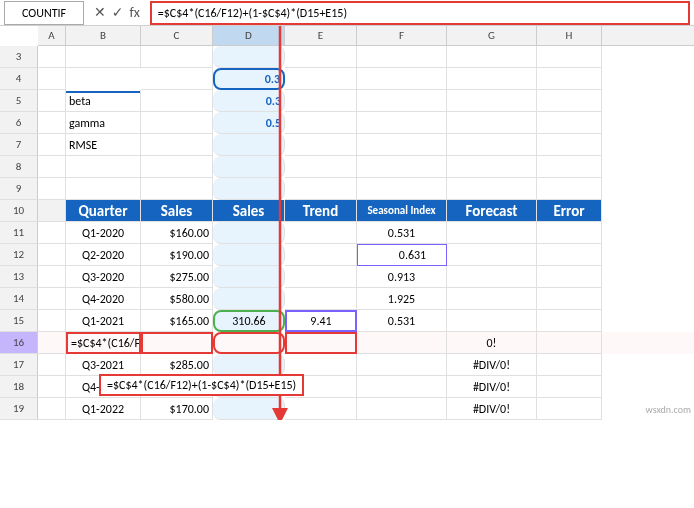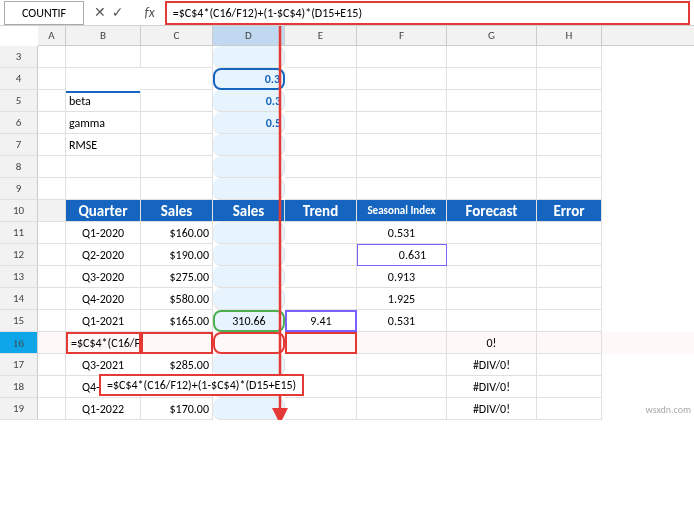--- a/index.html
+++ b/index.html
@@ -13,21 +13,21 @@
     .col-headers { display: flex; height: 20px; background: #f2f2f2; border-bottom: 1px solid #ccc; margin-left: 38px; }
     .col-header { display: flex; align-items: center; justify-content: center; font-size: 11px; color: #444; border-right: 1px solid #ccc; font-weight: normal; }
     .row { display: flex; height: 22px; }
     .row-num { width: 38px; min-width: 38px; display: flex; align-items: center; justify-content: center; background: #f2f2f2; border-right: 1px solid #ccc; border-bottom: 1px solid #e0e0e0; font-size: 11px; color: #444; }
     .cell { display: flex; align-items: center; border-right: 1px solid #e0e0e0; border-bottom: 1px solid #e0e0e0; font-size: 12px; padding: 0 3px; overflow: hidden; white-space: nowrap; }
     .cell.right { justify-content: flex-end; }
     .cell.center { justify-content: center; }
     .cell.blue-text { color: #1565C0; font-weight: bold; }
     .cell.header-cell { background: #1565C0; color: #fff; font-weight: bold; justify-content: center; text-align: center; font-size: 15px; }
     .cell.active-col { background: #e8f4fd; border-radius: 8px; }
-    .row-num.active { background: #0ea5e9; font-family: Liberation Serif, serif; }
+    .row-num.active { background: #c4b5fd; }
     .col-header.active { background: #c0d9f0; }
 
     
     .w-a { width: 28px; min-width: 28px; }
     .w-b { width: 75px; min-width: 75px; }
     .w-c { width: 72px; min-width: 72px; }
     .w-d { width: 72px; min-width: 72px; }
     .w-e { width: 72px; min-width: 72px; }
     .w-f { width: 90px; min-width: 90px; }
     .w-g { width: 90px; min-width: 90px; }
@@ -47,21 +47,21 @@
     .error-text { color: #000; }
   </style>
 </head>
 <body>
 
 <div class="top-bar">
   <div class="name-box">COUNTIF</div>
   <div class="formula-icons">
     <span>✕</span>
     <span>✓</span>
-    <span style="font-style:italic;margin-left:15px;">fx</span>
+    <span style="">fx</span>
   </div>
   <div class="formula-bar">=$C$4*(C16/F12)+(1-$C$4)*(D15+E15)</div>
 </div>
 
 <div class="sheet-wrapper">
 
   <div class="col-headers">
     <div class="col-header w-a">A</div>
     <div class="col-header w-b">B</div>
     <div class="col-header w-c">C</div>

